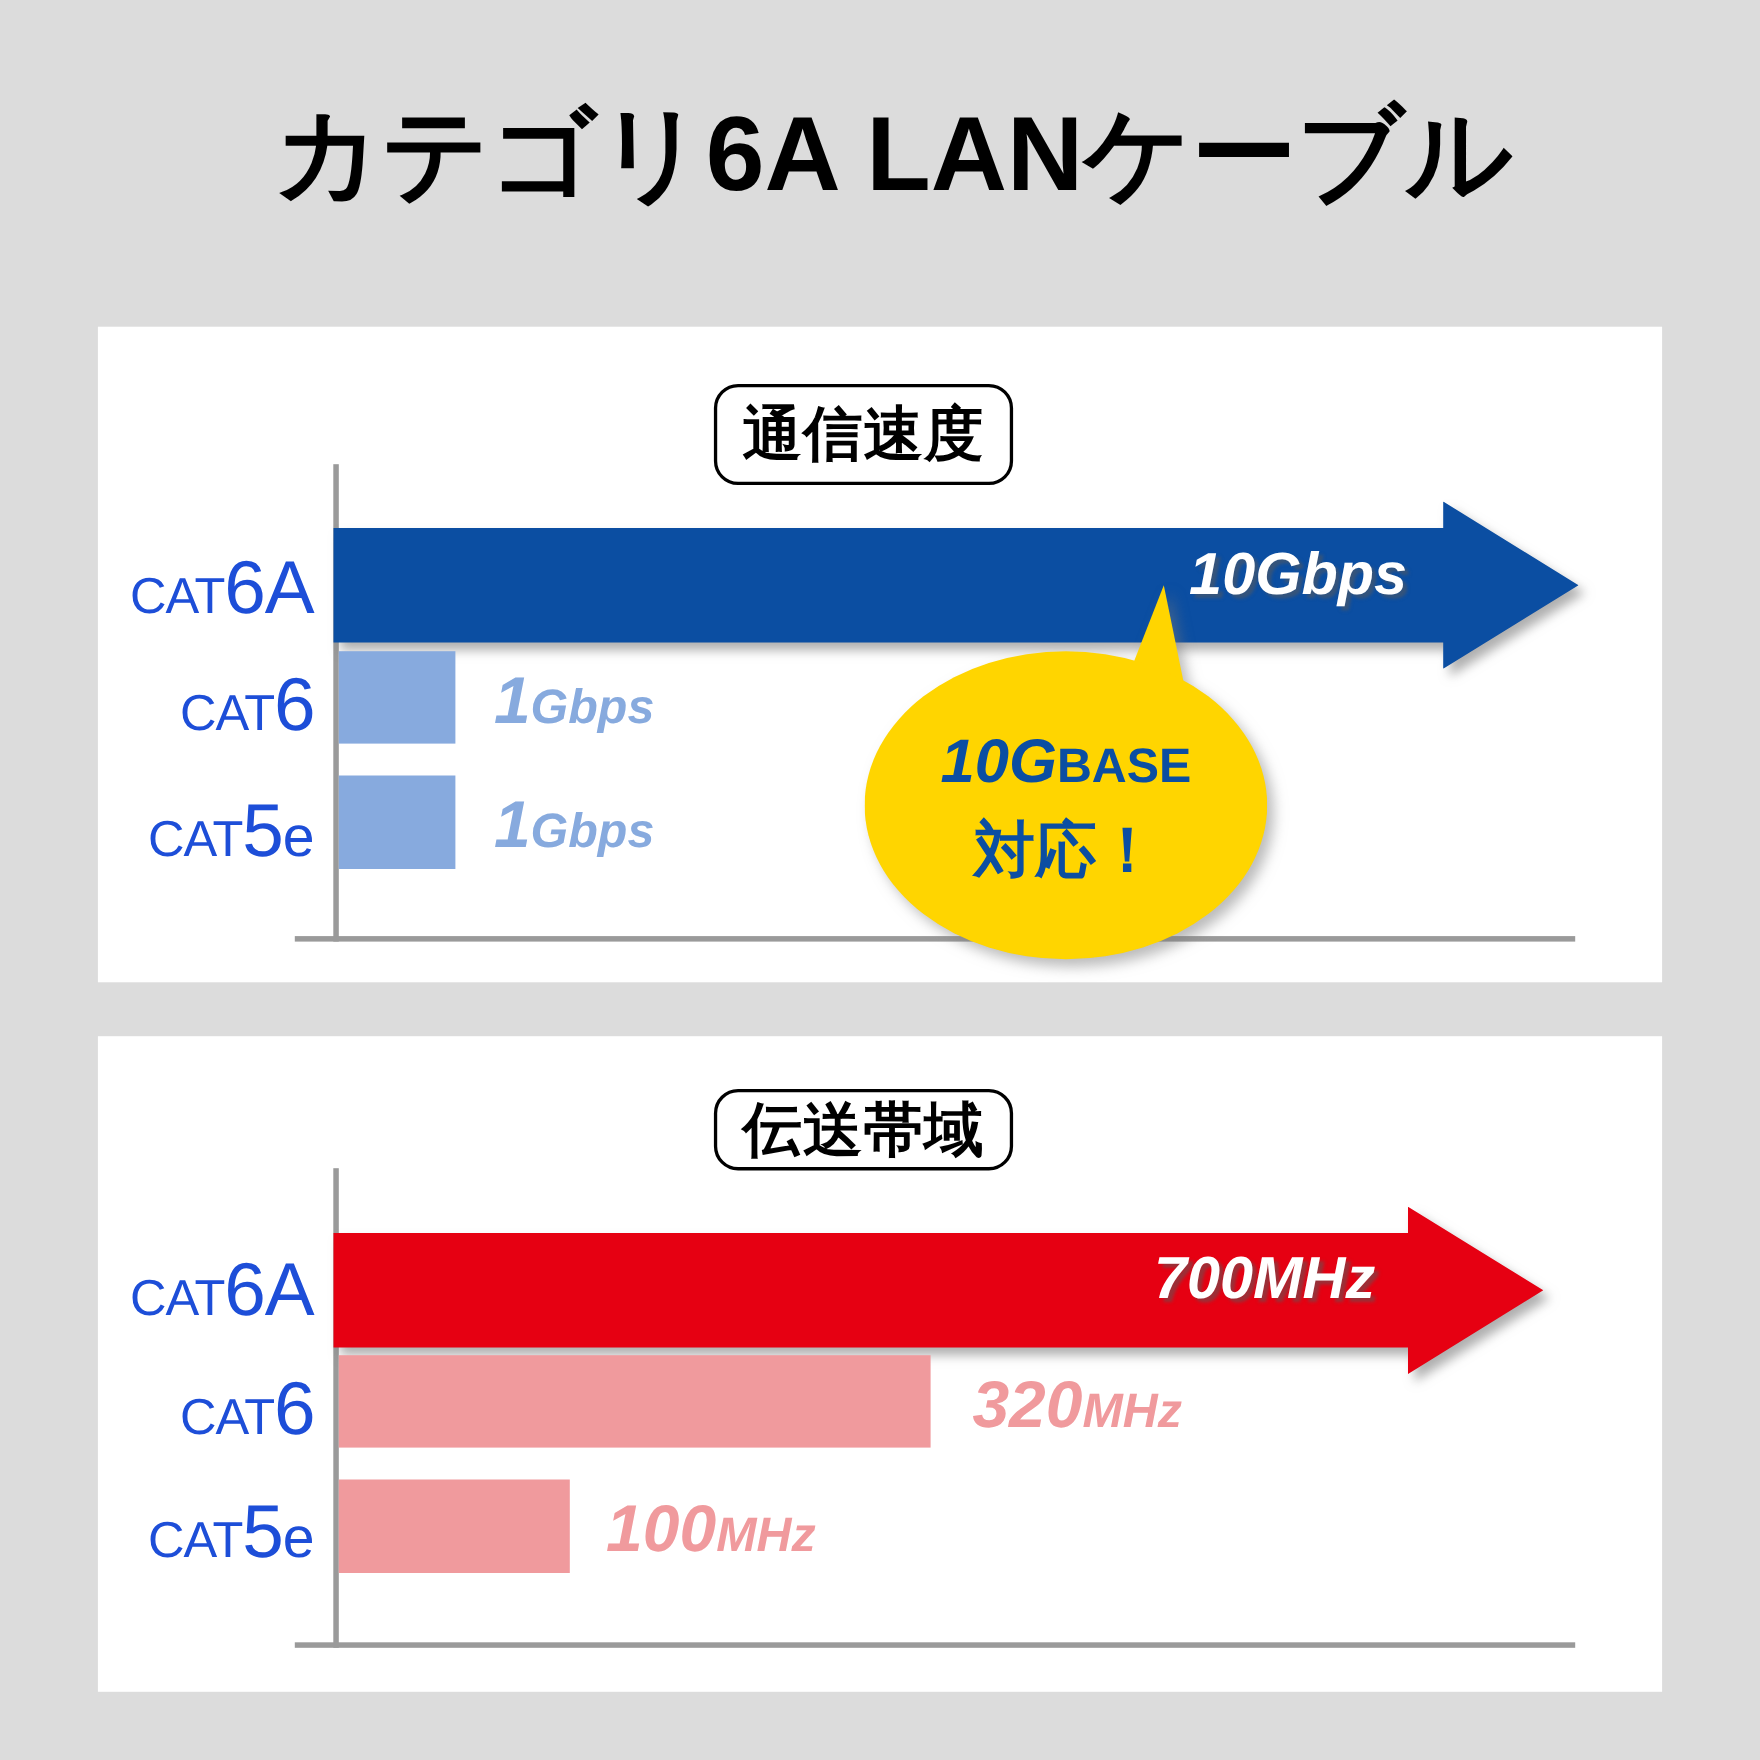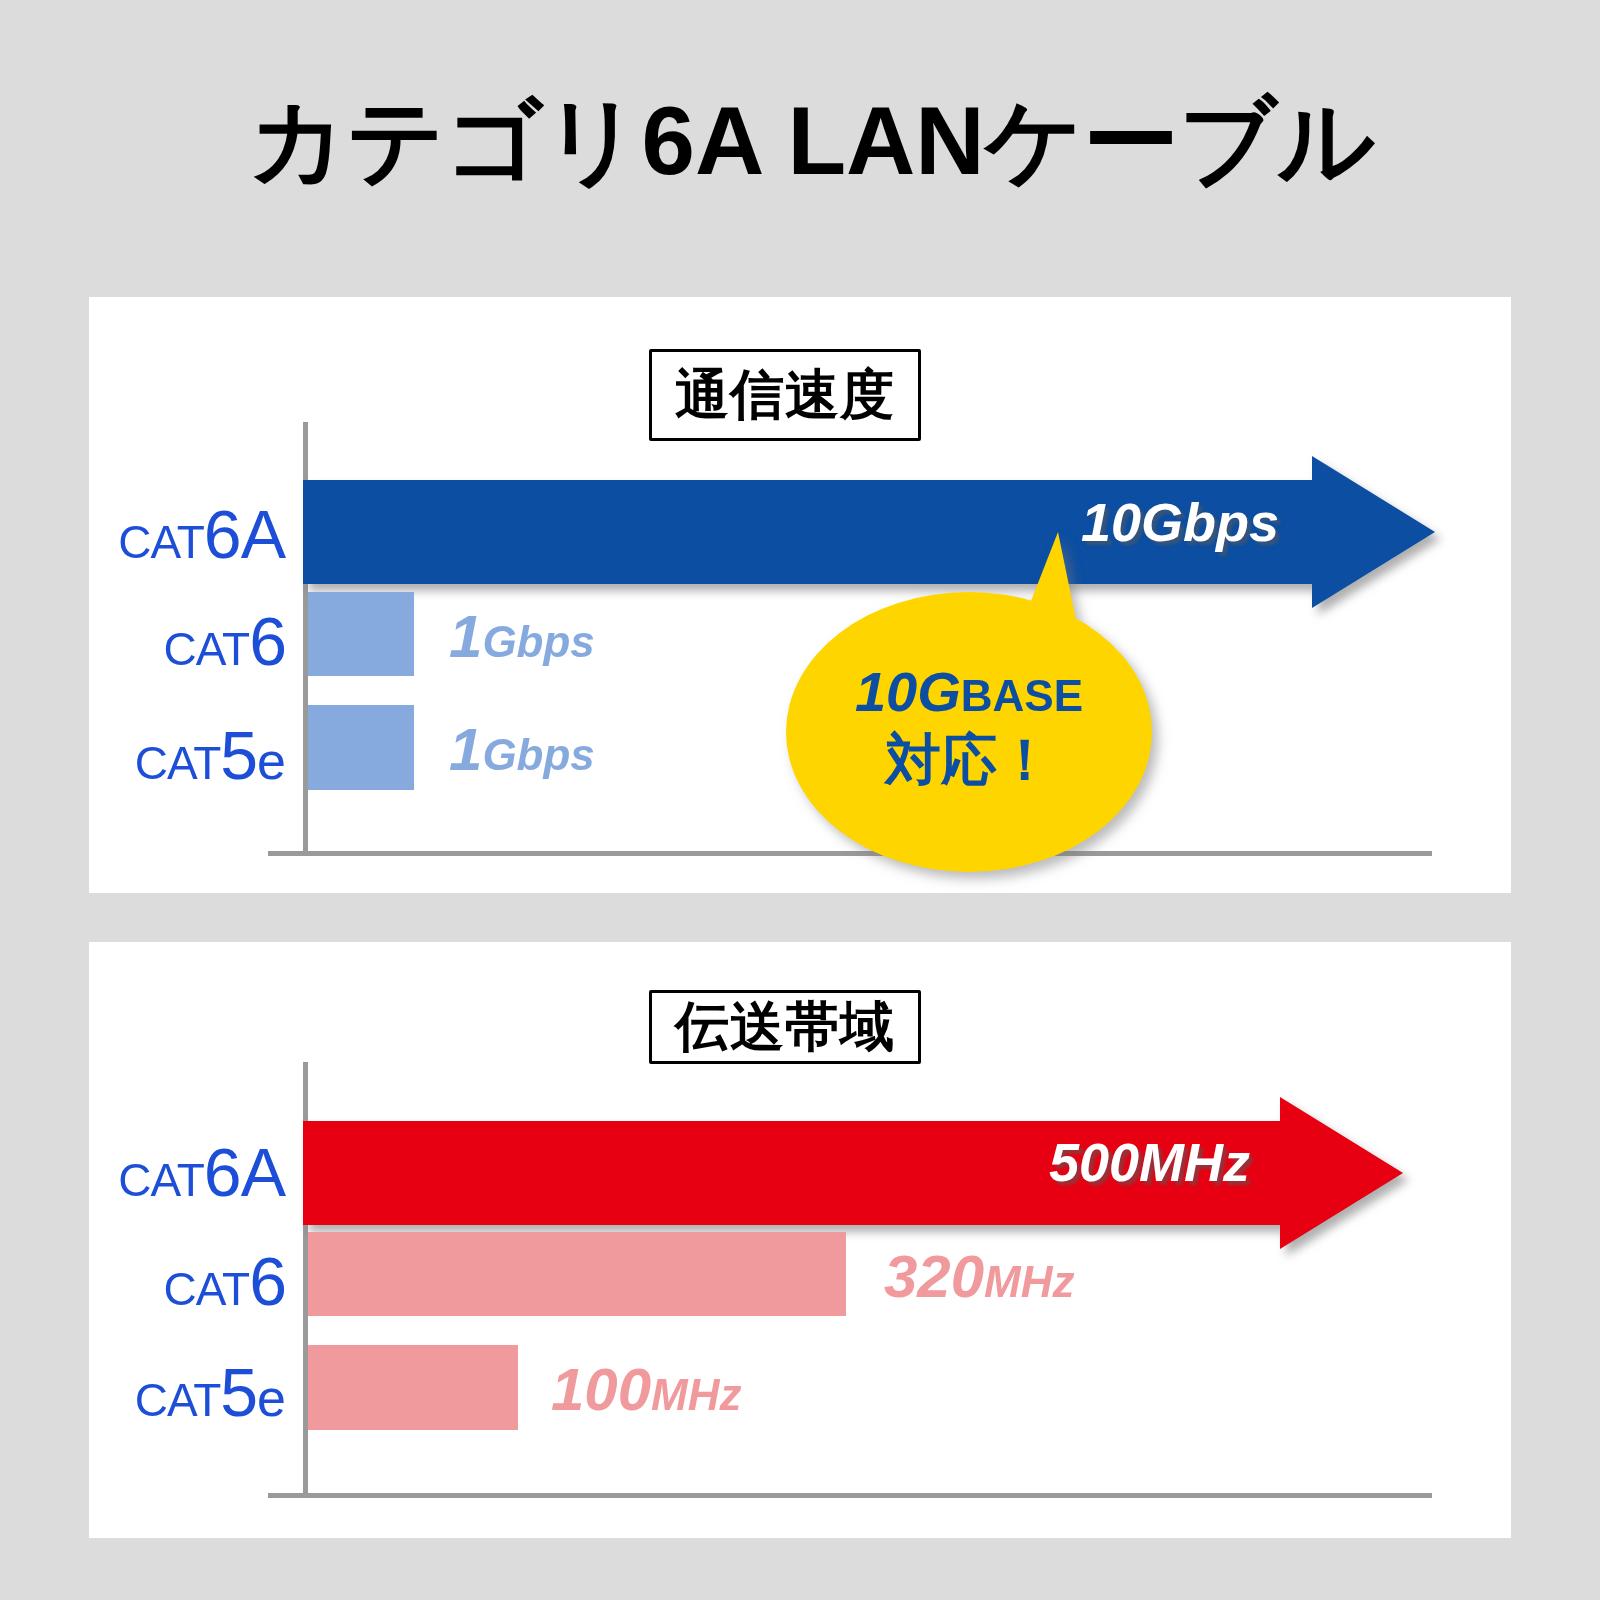--- a/index.html
+++ b/index.html
@@ -37,21 +37,21 @@
     left: 89px;
     width: 1422px;
   }
   #panel-speed  { top: 297px; height: 596px; }
   #panel-band   { top: 942px; height: 596px; }
 
   
   .caption-box {
     position: absolute;
     border: 3px solid #000000;
-    border-radius: 2px;
+    border-radius: 22px;
     background: #ffffff;
     box-sizing: border-box;
     display: flex;
     align-items: center;
     justify-content: center;
     font-size: 54px;
     font-weight: bold;
     color: #000;
     letter-spacing: 1px;
     white-space: nowrap;
@@ -173,21 +173,21 @@
     width: 366px;
     text-align: center;
     color: #0B4EA2;
     font-weight: bold;
     line-height: 1.15;
     white-space: nowrap;
     pointer-events: none;
   }
   #callout-text .line1-big   { font-size: 56px; font-style: italic; }
   #callout-text .line1-small { font-size: 44px; }
-  #callout-text .line2       { font-size: 56px; display: block; margin-top: 4px; }
+  #callout-text .line2       { font-size: 56px; display: block; margin-top: 17px; }
 </style>
 </head>
 <body>
 
 <div class="page-title">カテゴリ6A LANケーブル</div>
 
 <div class="panel" id="panel-speed"></div>
 
 <div class="caption-box" id="caption-speed">通信速度</div>
 
@@ -250,21 +250,21 @@
 <div class="cat-label" id="label-band-2">
   <span class="cat-word">CAT</span><span class="cat-num">5</span><span class="cat-suffix-small">e</span>
 </div>
 
 <div class="arrow-wrap" id="arrow-band">
   <svg viewBox="0 0 1100 152" preserveAspectRatio="none">
     <polygon points="0,24 977,24 977,0 1100,76 977,152 977,128 0,128" fill="#E60012"></polygon>
   </svg>
 </div>
 <div class="arrow-value" id="value-band">
-  <span class="v-num">500</span><span class="v-unit">MHz</span>
+  <span class="v-num">700</span><span class="v-unit">MHz</span>
 </div>
 
 <div class="bar" id="bar-band-1"></div>
 <div class="bar-value pink" id="value-band-1">
   <span class="v-num">320</span><span class="v-unit">MHz</span>
 </div>
 
 <div class="bar" id="bar-band-2"></div>
 <div class="bar-value pink" id="value-band-2">
   <span class="v-num">100</span><span class="v-unit">MHz</span>

